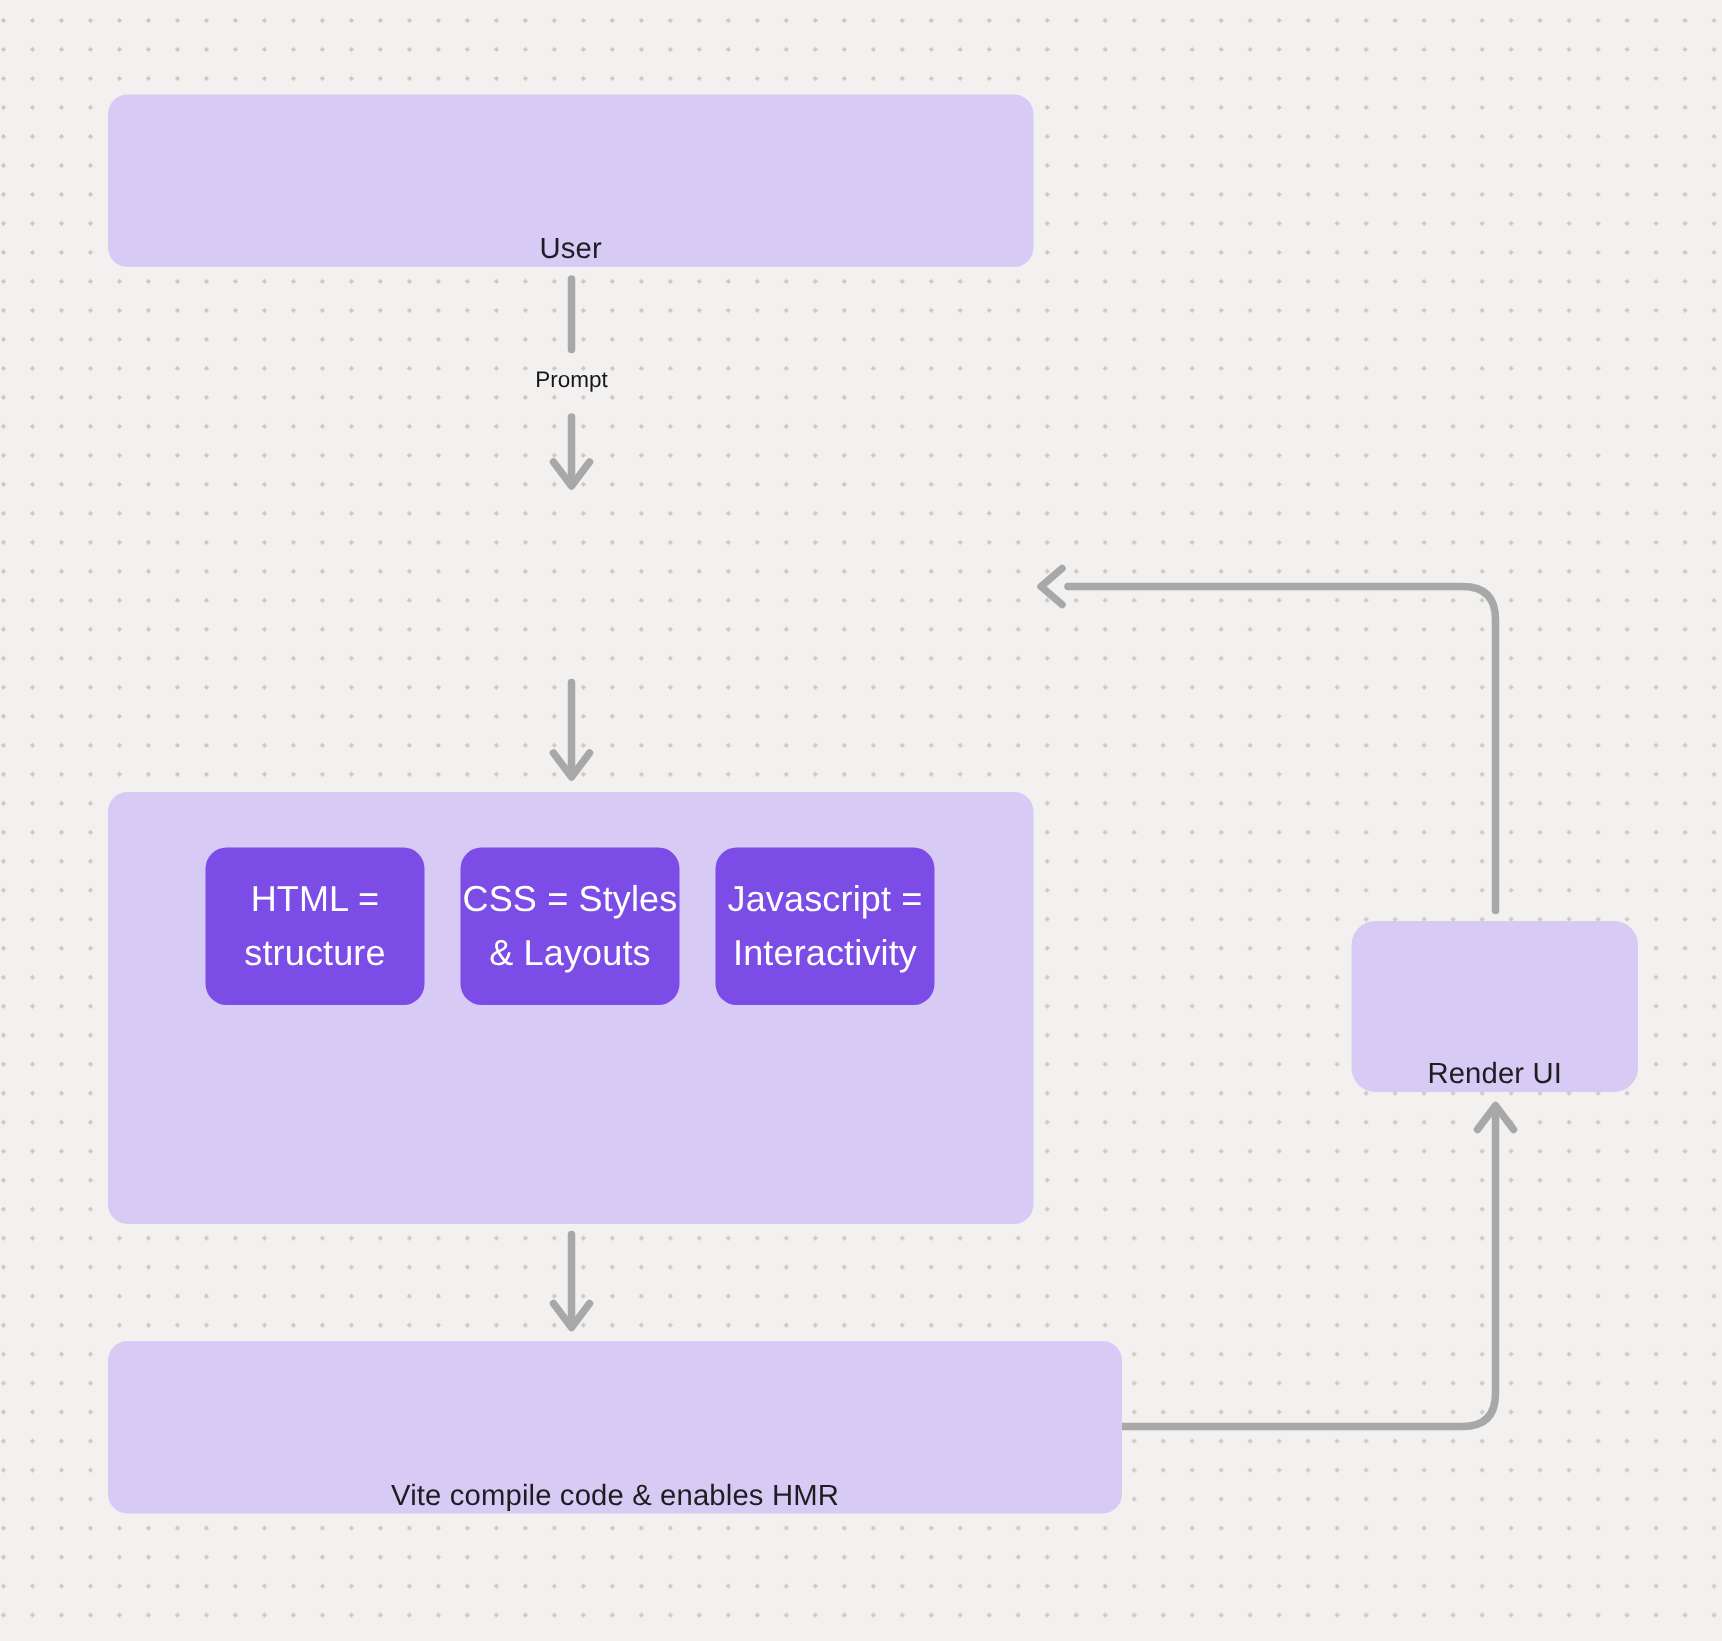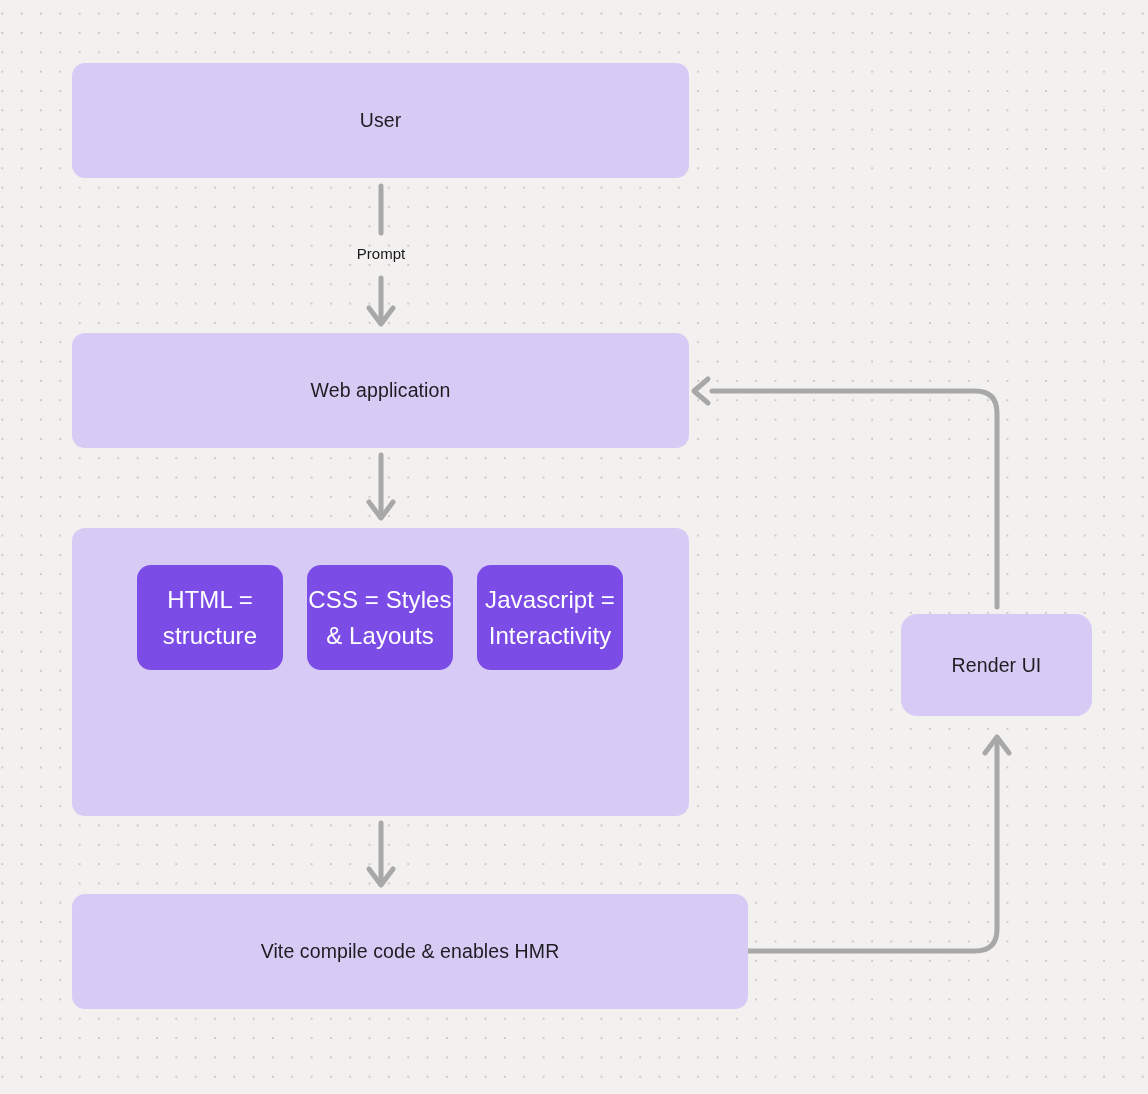--- a/index.html
+++ b/index.html
@@ -26,37 +26,37 @@
   .arrows path, .arrows polyline {
     fill: none;
     stroke: #a8a8a8;
     stroke-width: 5;
     stroke-linecap: round;
     stroke-linejoin: round;
   }
   .node {
     position: absolute;
     display: flex;
-    align-items: center;
+    align-items: flex-end;
     justify-content: center;
     text-align: center;
     box-sizing: border-box;
   }
   .node-light {
     background: #d7cbf5;
     border-radius: 13px;
     color: #1d1d22;
     font-size: 19.5px;
     letter-spacing: 0.1px;
   }
   .node-user      { left: 72px;  top: 63px;  width: 617px; height: 115px; }
   .node-webapp    { left: 72px;  top: 333px; width: 617px; height: 115px; }
   .node-group     { left: 72px;  top: 528px; width: 617px; height: 288px; display: block; }
   .node-vite      { left: 72px;  top: 894px; width: 676px; height: 115px; }
-  .node-render-ui { left: 901px; top: 614px; width: 191px; height: 102px; border-radius: 16px; }
+  .node-render-ui { left: 901px; top: 614px; width: 191px; height: 114px; border-radius: 16px; }
   .node-dark {
     position: absolute;
     top: 37px;
     width: 146px;
     height: 105px;
     background: #7b4ce6;
     border-radius: 14px;
     display: flex;
     align-items: center;
     justify-content: center;
@@ -113,23 +113,20 @@
     <path d="M997 607 L997 413 Q997 391 975 391 L712 391"></path>
     <polyline points="708,379 694,391 708,403"></polyline>
   </svg>
 
   <div class="node node-light node-user">
     <span>User</span>
   </div>
 
   <div class="edge-label">Prompt</div>
 
-  <div class="node node-light node-webapp">
-    <span>Web application</span>
-  </div>
 
   <div class="node node-light node-group">
     <div class="node-dark node-dark-html">
       <span>HTML =
 structure</span>
     </div>
     <div class="node-dark node-dark-css">
       <span>CSS = Styles
 &amp; Layouts</span>
     </div>

